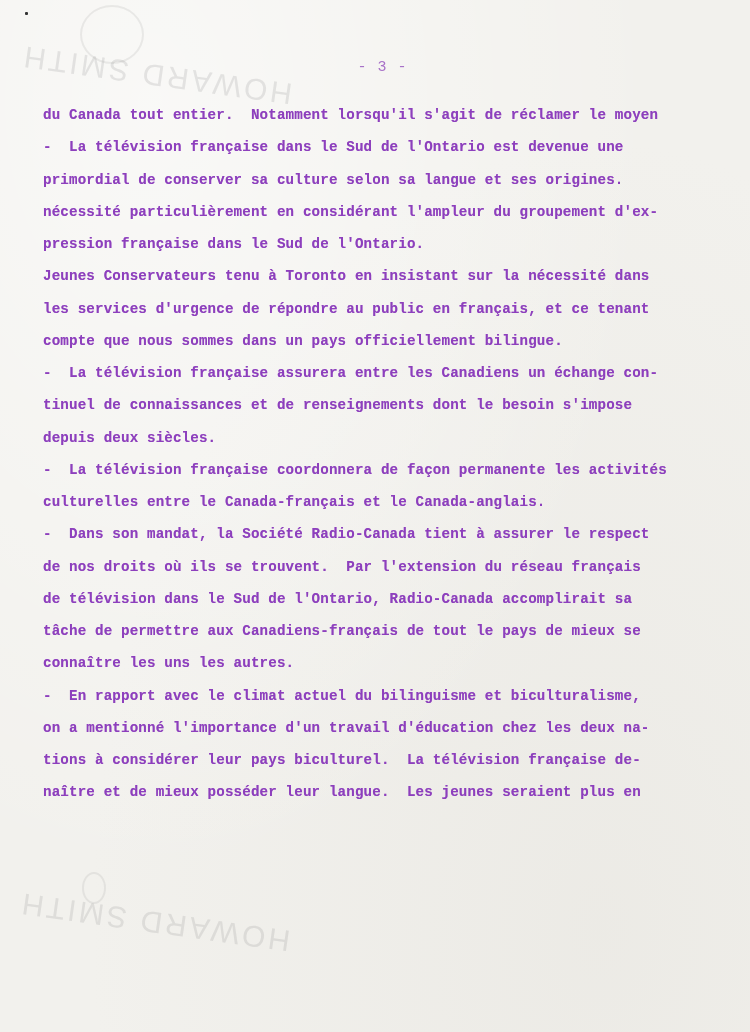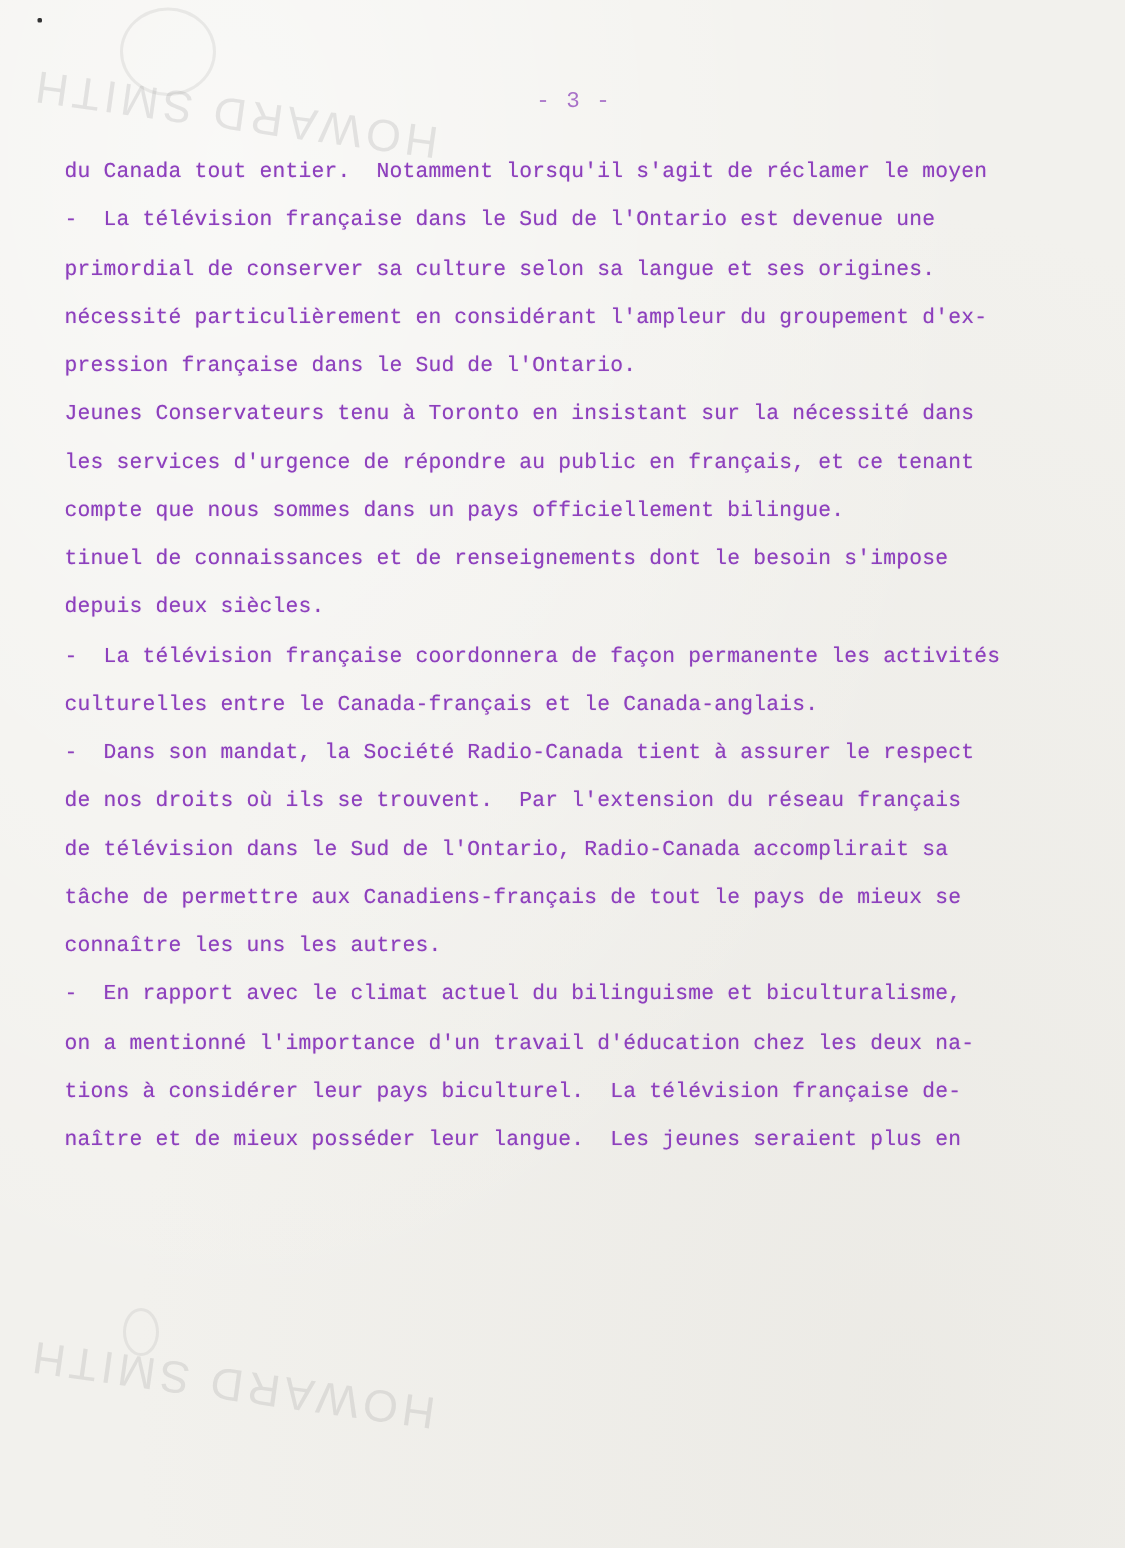--- a/index.html
+++ b/index.html
@@ -69,21 +69,21 @@
       letter-spacing: 1px;
     }
     .text {
       position: absolute;
       left: 43px;
       top: 99px;
       width: 700px;
       color: #8d3fbd;
       font-size: 14.2px;
       letter-spacing: 0.15px;
-      font-weight: normal;
+      font-weight: bold;
     }
     .line {
       height: 32.25px;
       line-height: 32.25px;
       white-space: pre;
       text-shadow: 0 0 0.6px rgba(141,63,189,0.5);
     }
     .line .underline {
       text-decoration: underline;
       text-decoration-thickness: 1.5px;
@@ -106,20 +106,21 @@
 
   <div class="text">
     <div class="line">du Canada tout entier.  Notamment lorsqu'il s'agit de réclamer le moyen</div>
     <div class="line">-  La télévision française dans le Sud de l'Ontario est devenue une</div>
     <div class="line">primordial de conserver sa culture selon sa langue et ses origines.</div>
     <div class="line">nécessité particulièrement en considérant l'ampleur du groupement d'ex-</div>
     <div class="line">pression française dans le Sud de l'Ontario.</div>
     <div class="line">Jeunes Conservateurs tenu à Toronto en insistant sur la nécessité dans</div>
     <div class="line">les services d'urgence de répondre au public en français, et ce tenant</div>
     <div class="line">compte que nous sommes dans un pays officiellement bilingue.</div>
+    <div class="line">-  La télévision française assurera entre les Canadiens un échange con-</div>
     <div class="line">tinuel de connaissances et de renseignements dont le besoin s'impose</div>
     <div class="line">depuis deux siècles.</div>
     <div class="line">-  La télévision française coordonnera de façon permanente les activités</div>
     <div class="line">culturelles entre le Canada-français et le Canada-anglais.</div>
     <div class="line">-  Dans son mandat, la Société Radio-Canada tient à assurer le respect</div>
     <div class="line">de nos droits où ils se trouvent.  Par l'extension du réseau français</div>
     <div class="line">de télévision dans le Sud de l'Ontario, Radio-Canada accomplirait sa</div>
     <div class="line">tâche de permettre aux Canadiens-français de tout le pays de mieux se</div>
     <div class="line">connaître les uns les autres.</div>
     <div class="line">-  En rapport avec le climat actuel du bilinguisme et biculturalisme,</div>

